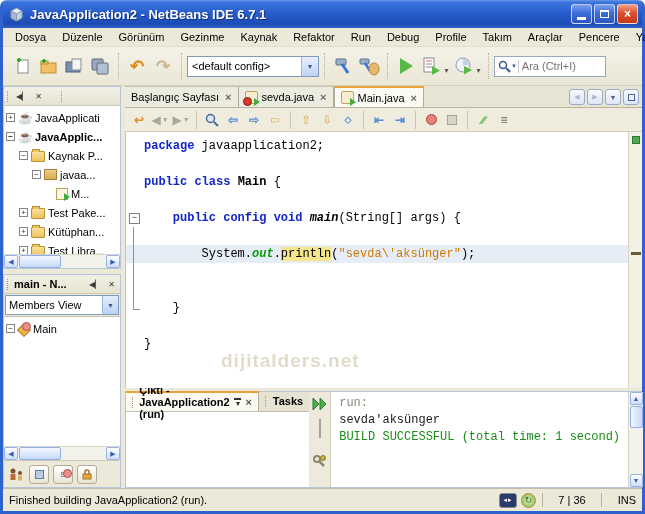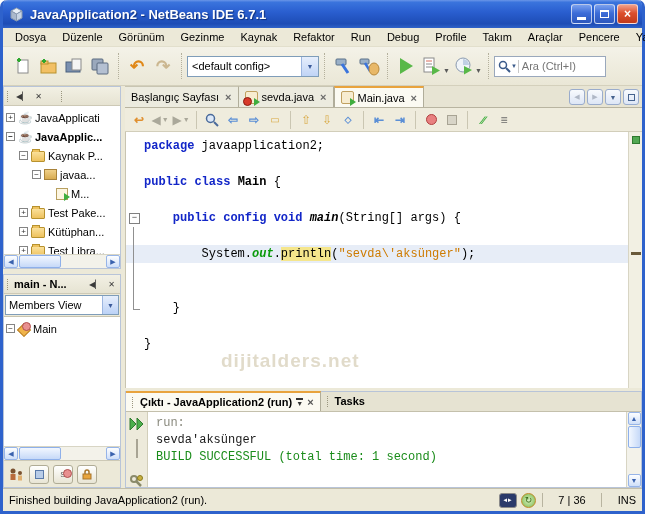--- a/index.html
+++ b/index.html
@@ -154,21 +154,21 @@
   .c-hl { color:#000; background:#f5e68c; }
   .c-str { color:#ce7b00; }
   .error-stripe { position:absolute; top:0; right:0; bottom:0; width:14px; background:#f2f0e3; border-left:1px solid #d8d5c4; }
   .es-ok { position:absolute; top:4px; left:3px; width:8px; height:8px; background:#52a852; border:1px solid #2f7a2f; }
   .es-mark { position:absolute; top:120px; left:2px; width:10px; height:3px; background:#6a5a3a; }
   .watermark { position:absolute; left:95px; top:218px; font-size:19px; font-weight:bold;
     color:rgba(200,190,158,0.55); letter-spacing:1px; }
 
   
   .h-splitter-editor { height:3px; flex:0 0 3px; background:#ece9d8; }
-  .output { height:97px; flex:0 0 97px; display:flex; flex-direction:column; border:1px solid #b8c4d8; background:#fff; }
+  .output { height:97px; flex:0 0 97px; display:flex; border:1px solid #b8c4d8; background:#fff; }
   .out-head { height:20px; flex:0 0 20px; background:#e6e3d2; display:flex; align-items:flex-end; border-bottom:1px solid #c4c0ac; }
   .out-tab { height:20px; display:flex; align-items:center; gap:4px; padding:0 6px; font-size:11px; font-weight:bold; }
   .out-tab.active { background:#fbfaf2; border-top:2px solid #e8a33d; border-right:1px solid #b0ad9a; }
   .dd-icon { font-size:7px; color:#333; border-top:2px solid #333; padding-top:1px; line-height:5px; }
   .x-icon { color:#555; font-weight:bold; font-size:11px; }
   .out-body { flex:1; display:flex; min-height:0; }
   .out-rail { width:22px; flex:0 0 22px; background:#edeadb; border-right:1px solid #d2ceba;
     display:flex; flex-direction:column; align-items:center; padding:4px 0; gap:6px; }
   .out-text { flex:1; padding:3px 8px; font-family:"Liberation Mono","DejaVu Sans Mono",monospace; font-size:12px; line-height:17px; white-space:pre; overflow:hidden; }
   .out-gray { color:#8a8a7e; }

